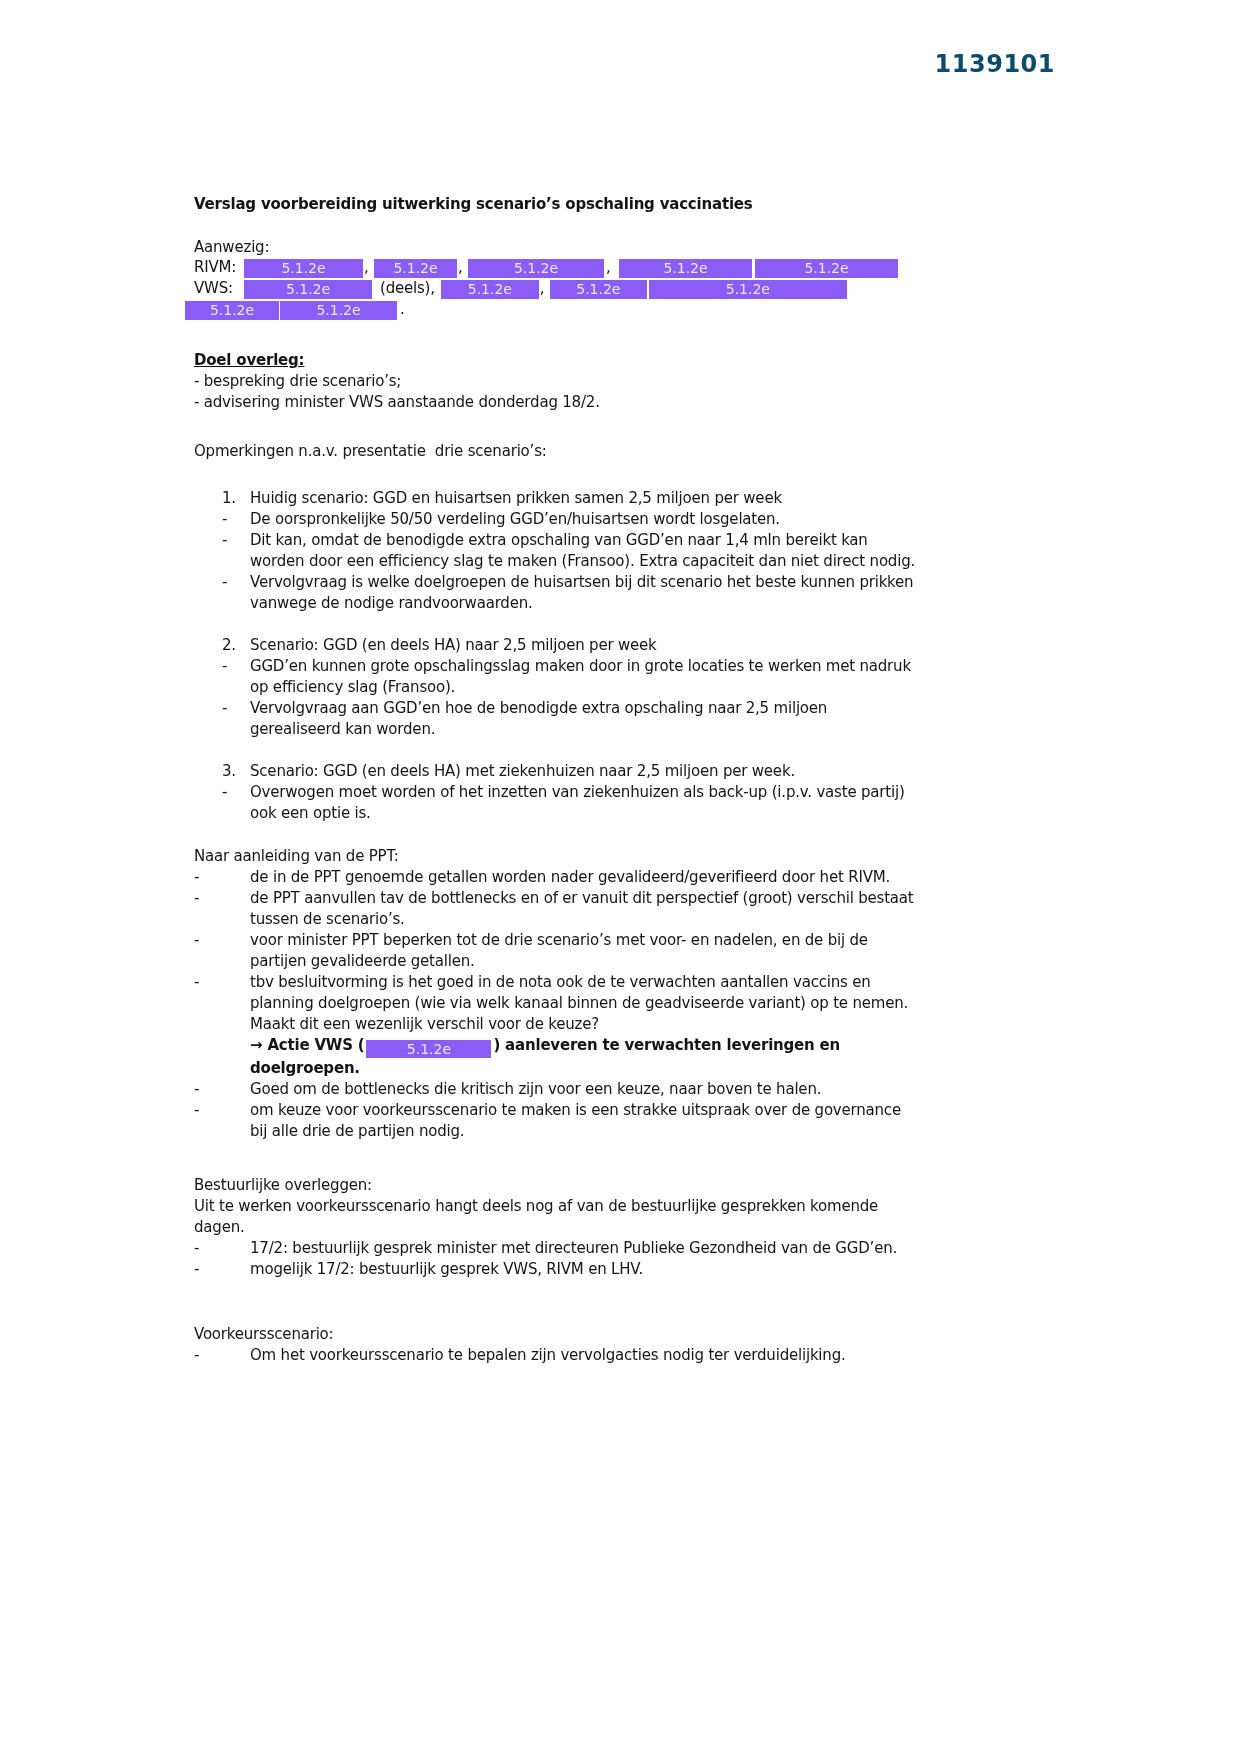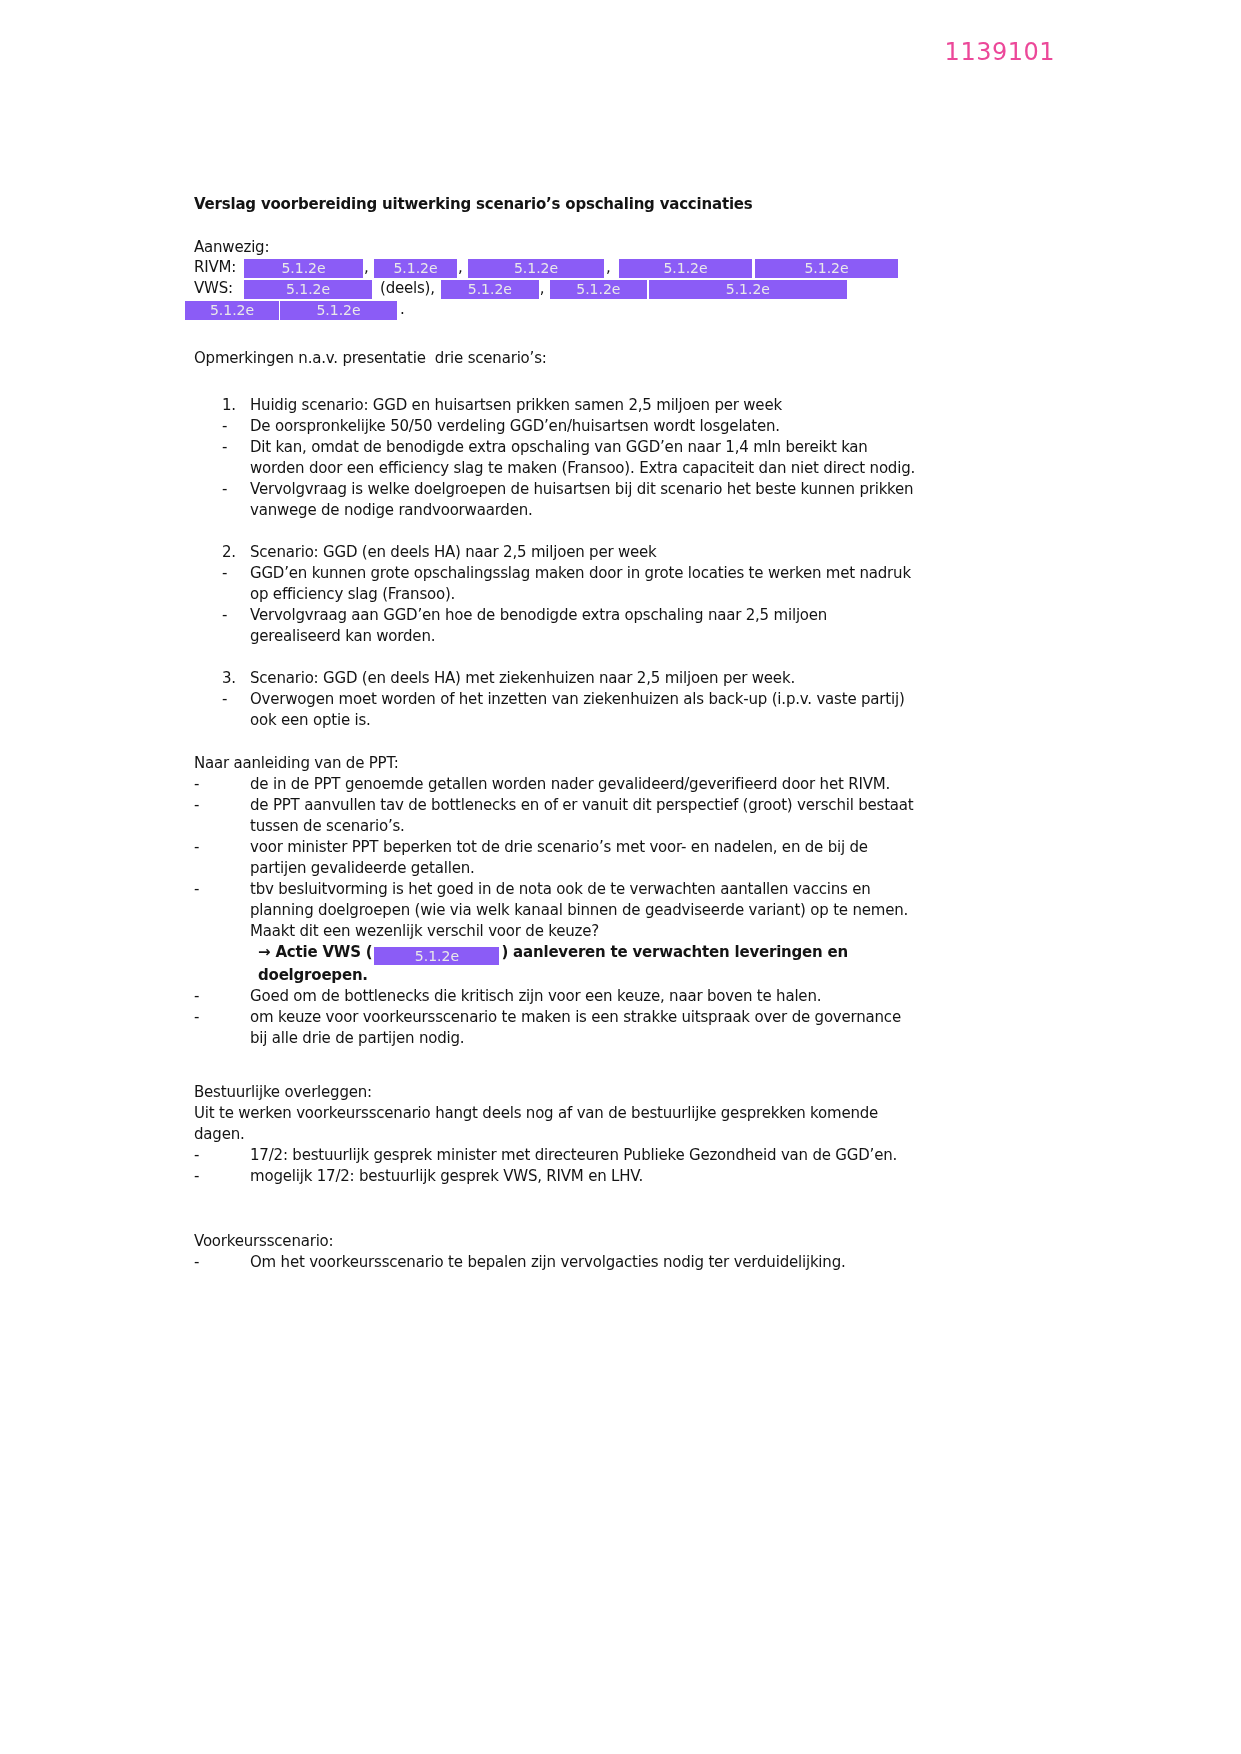--- a/index.html
+++ b/index.html
@@ -1,19 +1,19 @@
 <!DOCTYPE html>
 <html><head>
 <meta charset="utf-8">
 <style>
   html,body{margin:0;padding:0;background:#ffffff;}
   .page{position:relative;width:1241px;height:1754px;background:#ffffff;overflow:hidden;
         font-family:"DejaVu Sans","Liberation Sans",sans-serif;font-size:15px;line-height:21px;
         color:#141414;letter-spacing:-0.2px;}
-  .doc-number{position:absolute;top:38px;right:186px;font-size:24px;line-height:28px;color:#ec4899;letter-spacing:0.5px;}
+  .doc-number{position:absolute;top:50px;right:186px;font-size:24px;line-height:28px;color:#0c4a6e;letter-spacing:0.5px;font-weight:bold;}
   .content{position:absolute;left:194px;top:194px;width:724px;}
   .title{font-weight:bold;margin-bottom:22px;}
   
   .att-row{display:flex;align-items:flex-end;height:20px;margin-bottom:1px;white-space:nowrap;}
   .att-label{flex:none;width:50px;}
   .redact{background:#8b5cf6;color:#e9e9e9;font-size:14px;letter-spacing:0;}
   .r-flex{flex:none;height:19px;display:flex;align-items:center;justify-content:center;}
   .sep{flex:none;width:10px;padding-left:1px;}
   .sep-wide{flex:none;width:13px;padding-left:2px;}
   .deels{flex:none;padding:0 6px 0 8px;}
@@ -28,21 +28,21 @@
   .u-heading{white-space:pre-wrap;}
   .opmerk{margin-top:28px;}
   .scen-first{margin-top:26px;}
   .scen{margin-top:21px;}
   .hang{display:flex;align-items:flex-start;}
   .ind28{margin-left:28px;}
   .mk28{flex:none;width:28px;}
   .mk56{flex:none;width:56px;}
   .tx{flex:1;min-width:0;}
   .ppt{margin-top:22px;}
-  .action{font-weight:bold;margin-left:8px;}
+  .action{font-weight:bold;}
   .r-inline{display:inline-block;width:125px;height:18px;line-height:18px;text-align:center;
             vertical-align:-4px;margin:0 2px;font-weight:normal;}
   .bestuur{margin-top:33px;}
   .voorkeur{margin-top:44px;}
 </style>
 </head>
 <body>
 
 <div class="page">
 
@@ -75,20 +75,25 @@
       <span class="redact r-flex" style="width:97px">5.1.2e</span>
       <span class="redact r-flex gap2" style="width:198px">5.1.2e</span>
     </div>
 
     <div class="att-row row3">
       <span class="redact r-flex" style="width:94px">5.1.2e</span>
       <span class="redact r-flex gap1" style="width:117px">5.1.2e</span>
       <span class="period">.</span>
     </div>
 
+    <div class="sec-doel">
+      <div class="bold-u">Doel overleg:</div>
+      <div>- bespreking drie scenario’s;</div>
+      <div>- advisering minister VWS aanstaande donderdag 18/2.</div>
+    </div>
 
     <div class="opmerk u-heading">Opmerkingen n.a.v. presentatie  drie scenario’s:</div>
 
     <div class="scen-first">
       <div class="hang ind28">
         <div class="mk28">1.</div>
         <div class="tx">Huidig scenario: GGD en huisartsen prikken samen 2,5 miljoen per week</div>
       </div>
       <div class="hang ind28">
         <div class="mk28">-</div>

